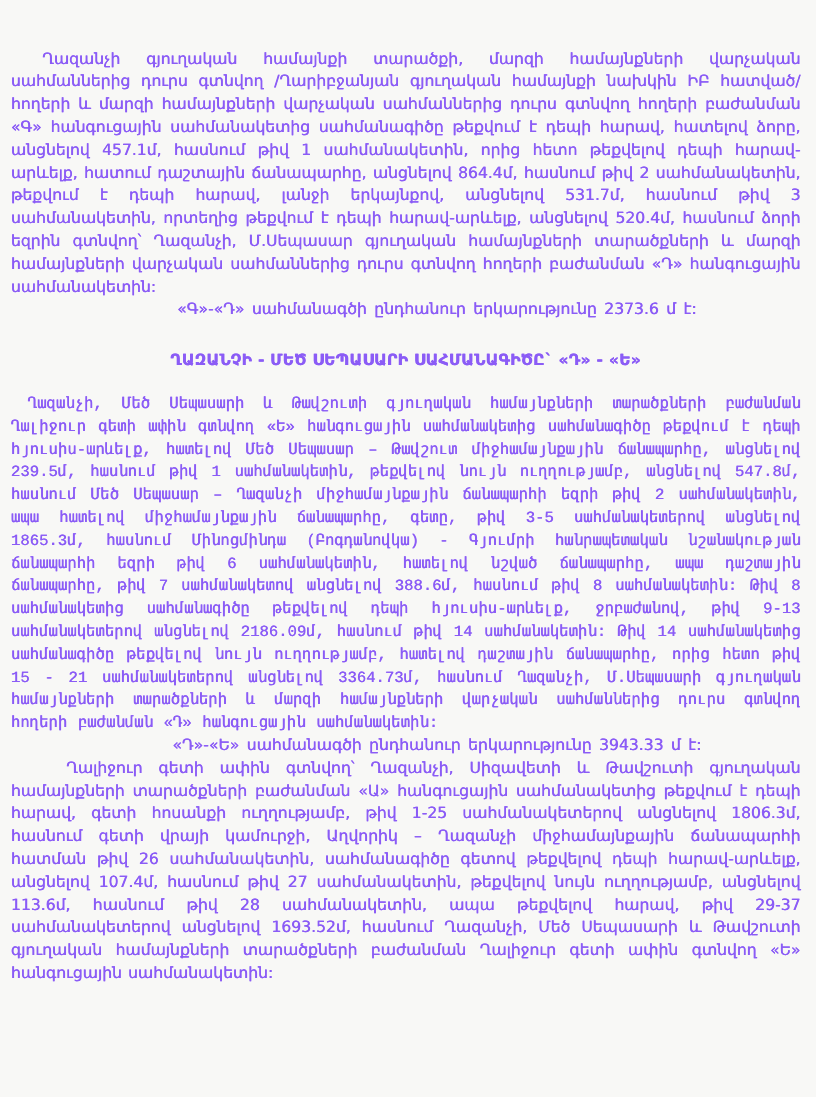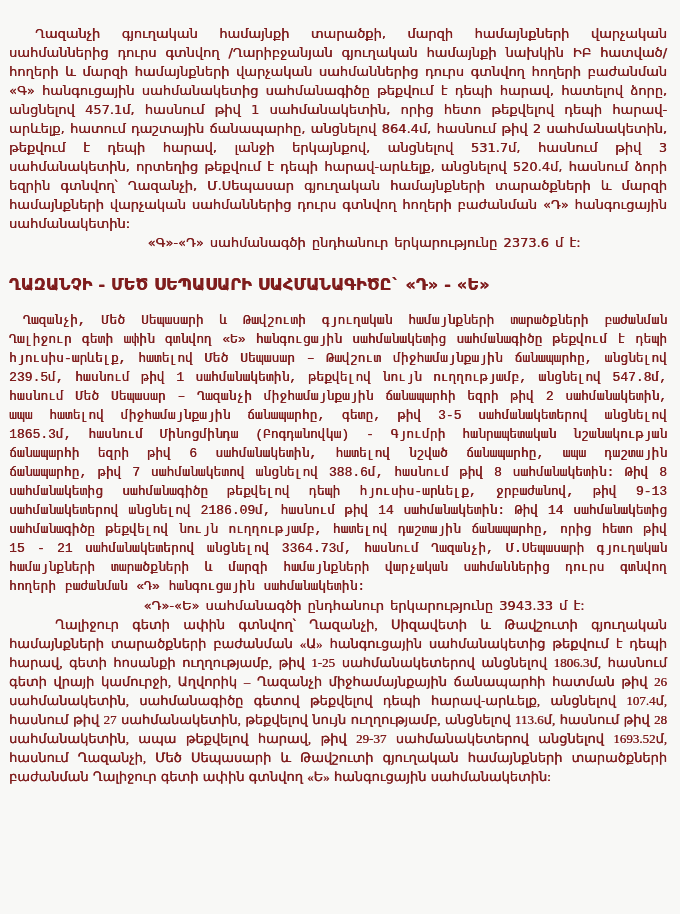--- a/index.html
+++ b/index.html
@@ -10,44 +10,45 @@
     width: 680px;
     height: 914px;
     background: #f8f8f6;
     overflow: hidden;
     font-family: "DejaVu Sans", sans-serif;
   }
   .scan-page {
     box-sizing: border-box;
     width: 680px;
     height: 914px;
-    padding: 24px 13px 20px 9px;
-    color: #7f1d1d;
+    padding: 40px 13px 20px 9px;
+    color: #8b5cf6;
     font-size: 13px;
     line-height: 19px;
     text-shadow: 0.35px 0 0 currentColor; 
   }
   .para {
     margin: 0;
     text-align: justify;
     text-indent: 26px;
     word-spacing: 1px;
   }
   .para.indent-small { text-indent: 14px; font-family: Liberation Mono, monospace; }
-  .para.indent-large { text-indent: 46px; font-family: Liberation Serif, serif; }
+  .para.indent-large { text-indent: 46px; }
   .summary {
     margin: 0;
     text-align: center;
     text-indent: 52px;
     word-spacing: 2px;
   }
   .heading {
     margin: 23px 0 17px 0;
+    text-align: center;
     font-weight: bold;
-    font-size: 16px;
+    font-size: 13px;
     letter-spacing: 0.2px;
   }
 </style>
 </head>
 <body>
 
 <div class="scan-page">
 
   <p class="para">Ղազանչի գյուղական համայնքի տարածքի, մարզի համայնքների վարչական սահմաններից դուրս գտնվող /Ղարիբջանյան գյուղական համայնքի նախկին ԻԲ հատված/ հողերի և մարզի համայնքների վարչական սահմաններից դուրս գտնվող հողերի բաժանման «Գ» հանգուցային սահմանակետից սահմանագիծը թեքվում է դեպի հարավ, հատելով ձորը, անցնելով 457.1մ, հասնում թիվ 1 սահմանակետին, որից հետո թեքվելով դեպի հարավ-արևելք, հատում դաշտային ճանապարհը, անցնելով 864.4մ, հասնում թիվ 2 սահմանակետին, թեքվում է դեպի հարավ, լանջի երկայնքով, անցնելով 531.7մ, հասնում թիվ 3 սահմանակետին, որտեղից թեքվում է դեպի հարավ-արևելք, անցնելով 520.4մ, հասնում ձորի եզրին գտնվող՝ Ղազանչի, Մ.Սեպասար գյուղական համայնքների տարածքների և մարզի համայնքների վարչական սահմաններից դուրս գտնվող հողերի բաժանման «Դ» հանգուցային սահմանակետին:</p>
 

